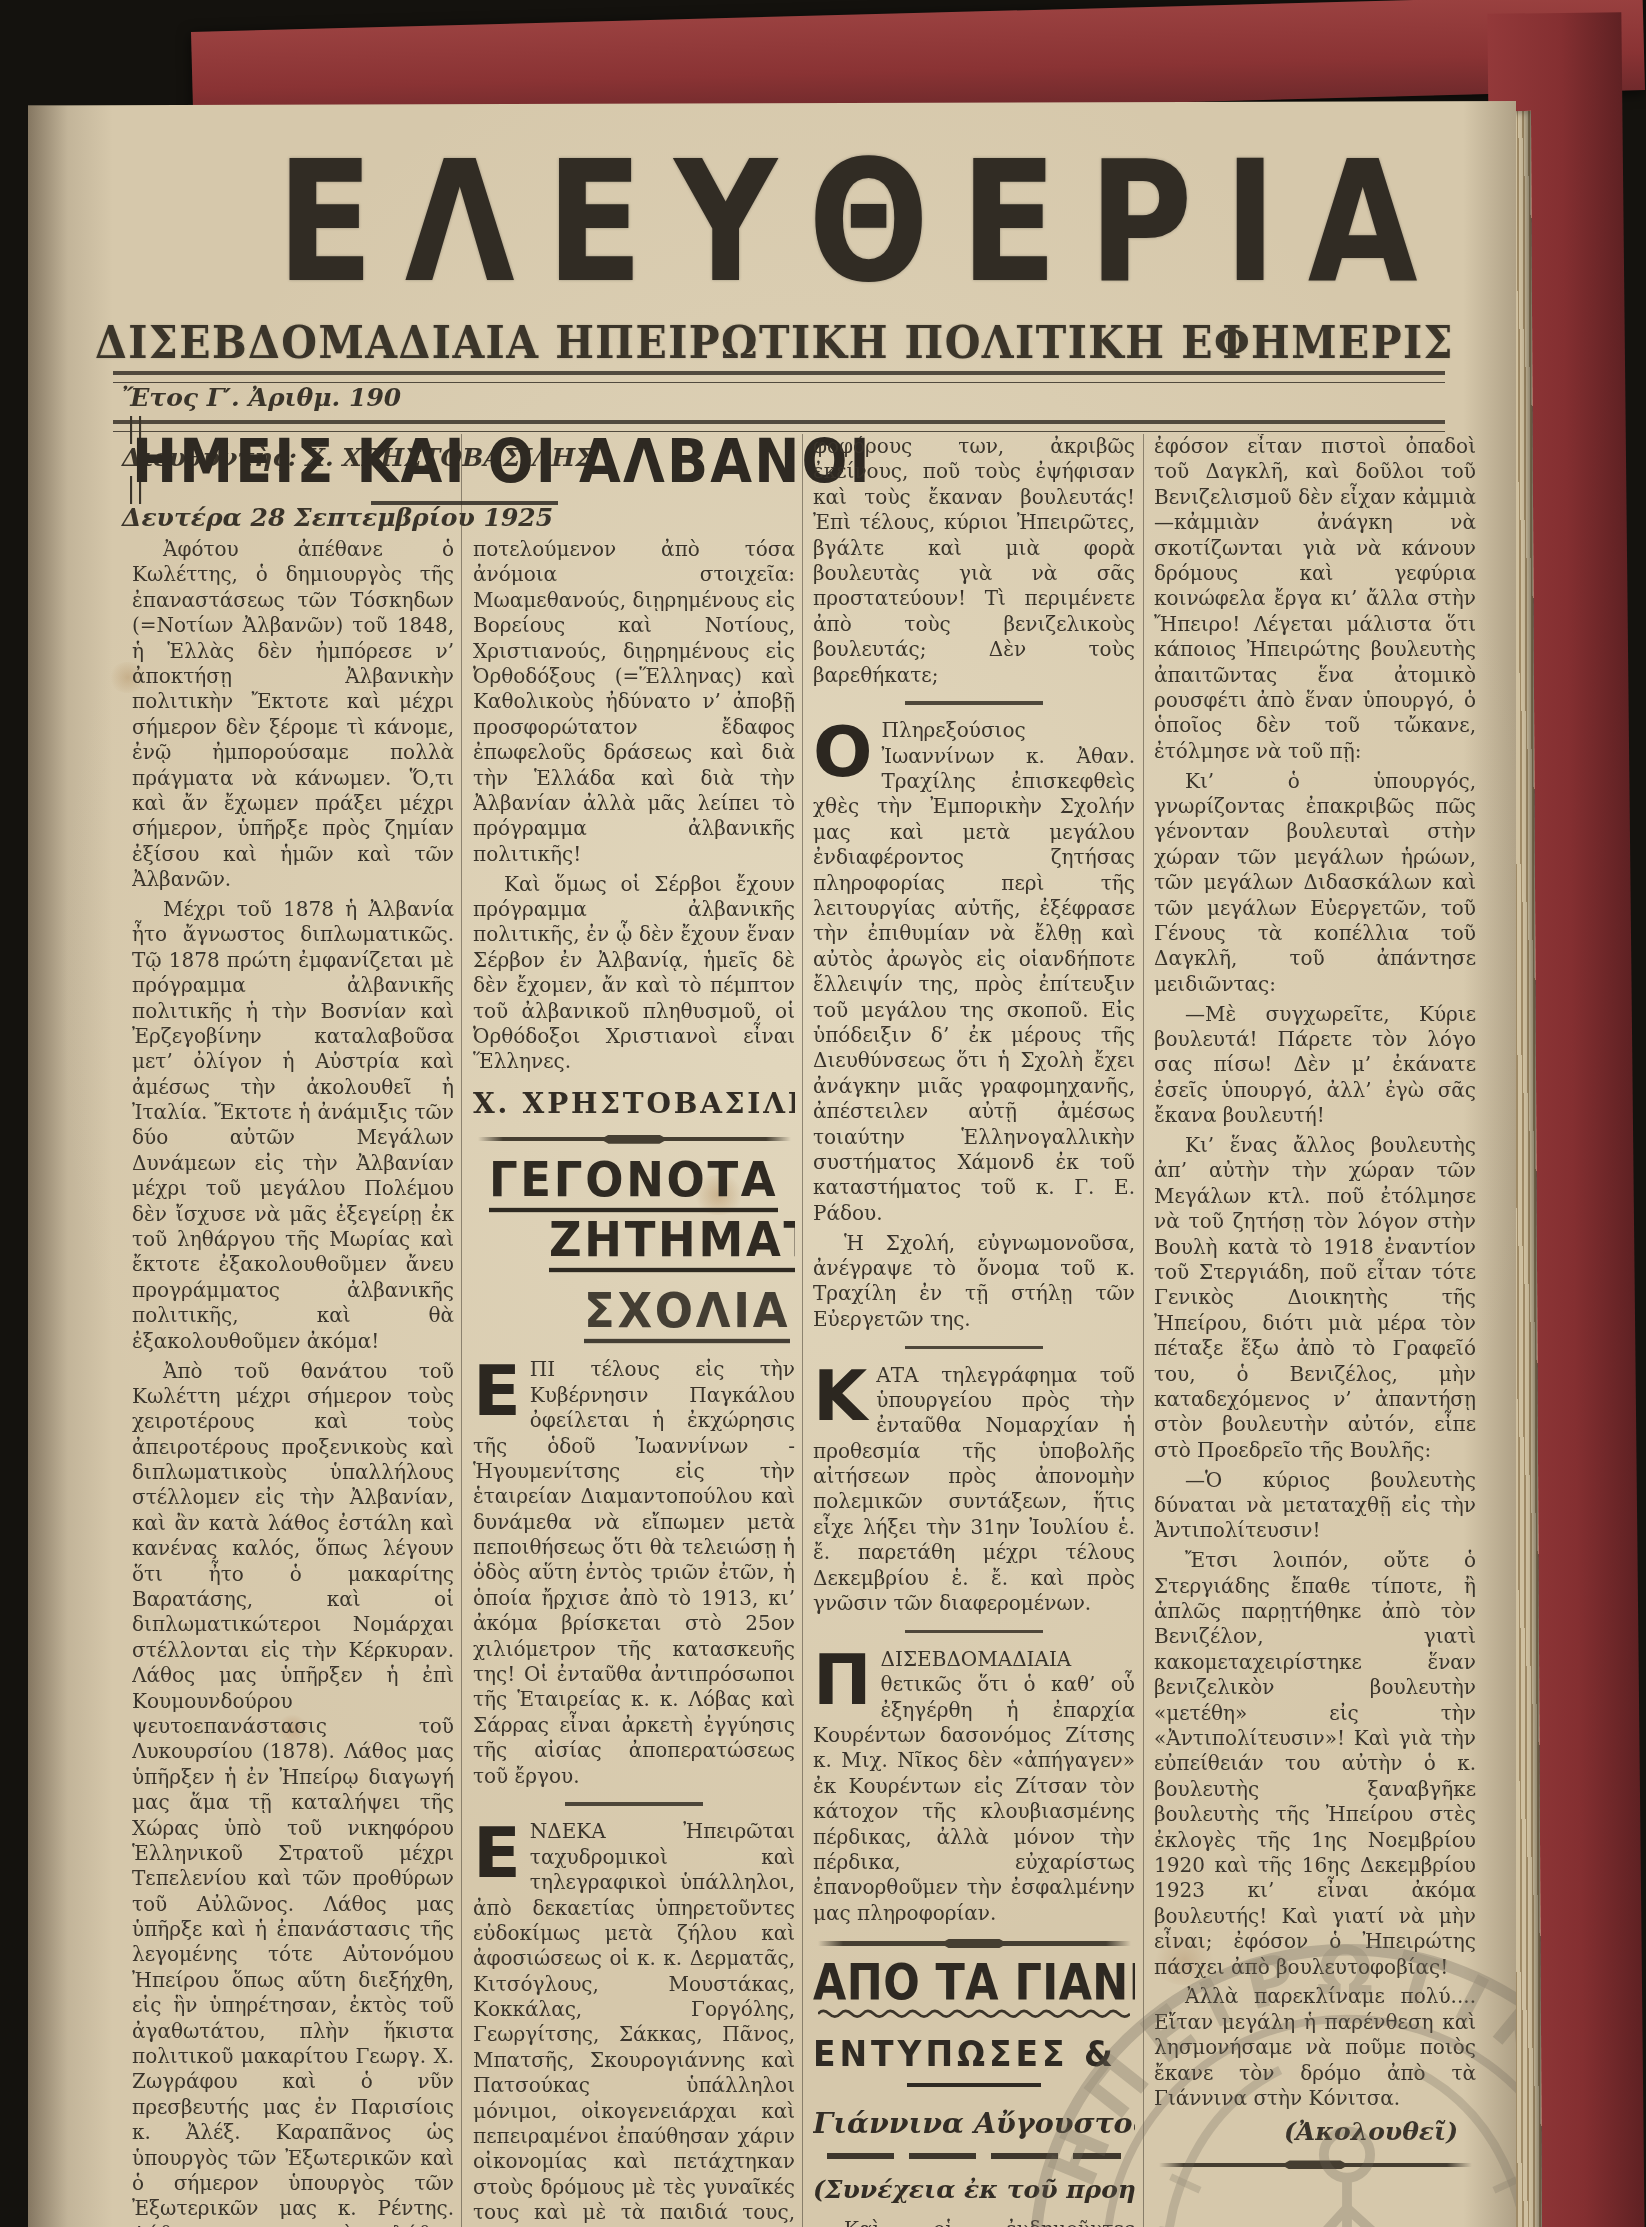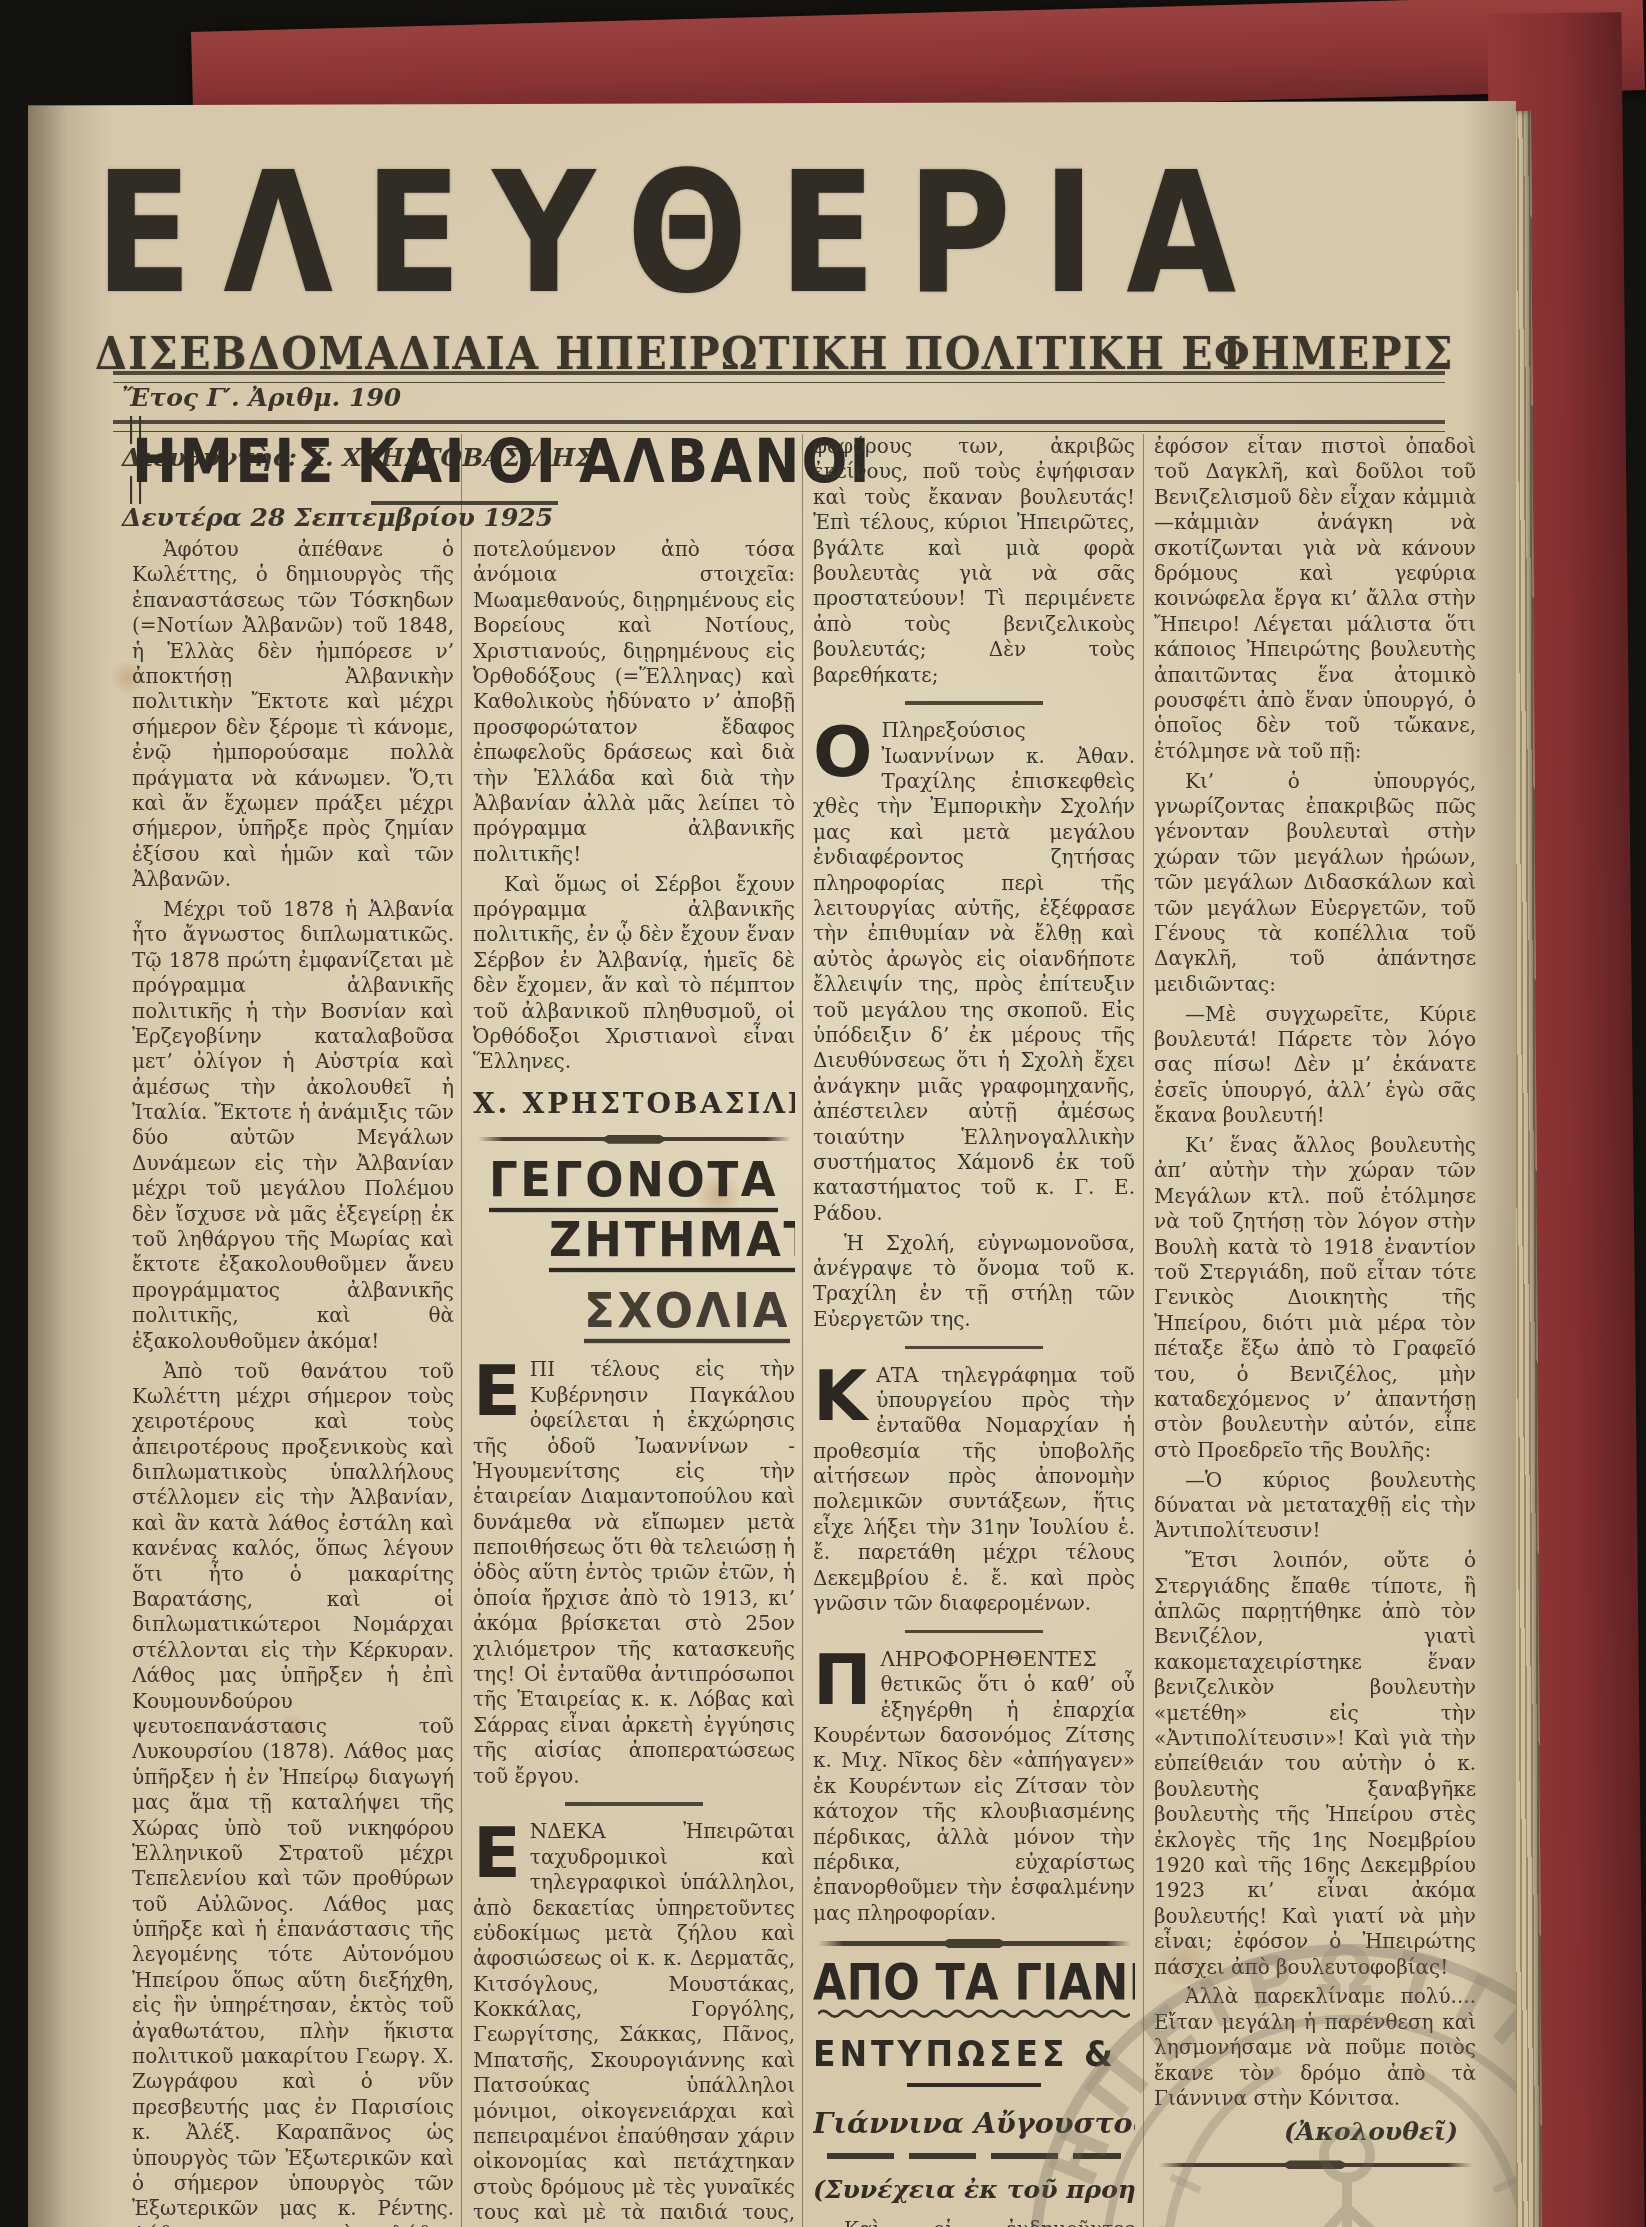--- a/index.html
+++ b/index.html
@@ -39,21 +39,21 @@
     clip-path:polygon(0px 4.5px,1488px 0px,1488px 2326px,0px 2252px);
     overflow:hidden;
   }
   .stain{position:absolute;border-radius:50%;pointer-events:none;}
   .stain.s1{left:80px;top:561px;width:40px;height:31px;background:radial-gradient(circle,rgba(150,100,40,.25),rgba(0,0,0,0) 70%);}
   .stain.s2{left:664px;top:1074px;width:53px;height:40px;background:radial-gradient(circle,rgba(150,95,35,.3),rgba(0,0,0,0) 70%);}
   .stain.s3{left:249px;top:1613px;width:31px;height:31px;background:radial-gradient(circle,rgba(160,90,40,.28),rgba(0,0,0,0) 70%);}
   .stain.s4{left:1123px;top:1835px;width:67px;height:49px;background:radial-gradient(circle,rgba(140,90,40,.22),rgba(0,0,0,0) 70%);}
 
   
-  .masthead{position:absolute;left:67px;top:48px;width:1354px;text-align:left;color:#312c24;}
+  .masthead{position:absolute;left:67px;top:37px;width:1354px;text-align:right;color:#312c24;}
   .masthead .title{
     font-family:"DejaVu Sans",sans-serif;font-weight:bold;font-size:142px;line-height:1;
     letter-spacing:0.22em;transform:scaleY(1.18);transform-origin:top center;
     text-shadow:0 0 2.7px rgba(49,44,36,.35);
     white-space:nowrap;
   }
   .masthead .subtitle{
     margin-top:39px;font-family:"DejaVu Serif",serif;font-weight:bold;font-size:41px;
     letter-spacing:0.035em;transform:scaleY(1.08);color:#3b352a;
     text-shadow:0 0 1.8px rgba(59,53,42,.3);white-space:nowrap;
@@ -205,21 +205,21 @@
     <p class="noindent">
       <span class="dc">Ο</span><span>Πληρεξούσιος Ἰωαννίνων κ. Ἀθαν. Τραχίλης ἐπισκεφθεὶς χθὲς τὴν Ἐμπορικὴν Σχολήν μας καὶ μετὰ μεγάλου ἐνδιαφέροντος ζητήσας πληροφορίας περὶ τῆς λειτουργίας αὐτῆς, ἐξέφρασε τὴν ἐπιθυμίαν νὰ ἔλθῃ καὶ αὐτὸς ἀρωγὸς εἰς οἱανδήποτε ἔλλειψίν της, πρὸς ἐπίτευξιν τοῦ μεγάλου της σκοποῦ. Εἰς ὑπόδειξιν δ’ ἐκ μέρους τῆς Διευθύνσεως ὅτι ἡ Σχολὴ ἔχει ἀνάγκην μιᾶς γραφομηχανῆς, ἀπέστειλεν αὐτῇ ἀμέσως τοιαύτην Ἑλληνογαλλικὴν συστήματος Χάμονδ ἐκ τοῦ καταστήματος τοῦ κ. Γ. Ε. Ράδου.</span>
     </p>
     <p>Ἡ Σχολή, εὐγνωμονοῦσα, ἀνέγραψε τὸ ὄνομα τοῦ κ. Τραχίλη ἐν τῇ στήλῃ τῶν Εὐεργετῶν της.</p>
     <div class="hr-short"></div>
     <p class="noindent">
       <span class="dc">Κ</span><span>ΑΤΑ τηλεγράφημα τοῦ ὑπουργείου πρὸς τὴν ἐνταῦθα Νομαρχίαν ἡ προθεσμία τῆς ὑποβολῆς αἰτήσεων πρὸς ἀπονομὴν πολεμικῶν συντάξεων, ἥτις εἶχε λήξει τὴν 31ην Ἰουλίου ἑ. ἔ. παρετάθη μέχρι τέλους Δεκεμβρίου ἑ. ἔ. καὶ πρὸς γνῶσιν τῶν διαφερομένων.</span>
     </p>
     <div class="hr-short"></div>
     <p class="noindent">
-      <span class="dc">Π</span><span>ΛΗΡΟΦΟΡΗΘΕΝΤΕΣ θετικῶς ὅτι ὁ καθ’ οὗ ἐξηγέρθη ἡ ἐπαρχία Κουρέντων δασονόμος Ζίτσης κ. Μιχ. Νῖκος δὲν «ἀπήγαγεν» ἐκ Κουρέντων εἰς Ζίτσαν τὸν κάτοχον τῆς κλουβιασμένης πέρδικας, ἀλλὰ μόνον τὴν πέρδικα, εὐχαρίστως ἐπανορθοῦμεν τὴν ἐσφαλμένην μας πληροφορίαν.</span>
+      <span class="dc">Π</span><span>ΔΙΣΕΒΔΟΜΑΔΙΑΙΑ θετικῶς ὅτι ὁ καθ’ οὗ ἐξηγέρθη ἡ ἐπαρχία Κουρέντων δασονόμος Ζίτσης κ. Μιχ. Νῖκος δὲν «ἀπήγαγεν» ἐκ Κουρέντων εἰς Ζίτσαν τὸν κάτοχον τῆς κλουβιασμένης πέρδικας, ἀλλὰ μόνον τὴν πέρδικα, εὐχαρίστως ἐπανορθοῦμεν τὴν ἐσφαλμένην μας πληροφορίαν.</span>
     </p>
     <div class="orna"></div>
     <div class="headline2">ΑΠΟ ΤΑ ΓΙΑΝΝΙΝΑ ΣΤΗΝ ΚΟΝΙΤΣΑ</div>
     <svg class="wavy" width="312" height="11.6" viewBox="0 0 700 26">
       <path d="M0 13 Q 12 0 25 13 T 50 13 T 75 13 T 100 13 T 125 13 T 150 13 T 175 13 T 200 13 T 225 13 T 250 13 T 275 13 T 300 13 T 325 13 T 350 13 T 375 13 T 400 13 T 425 13 T 450 13 T 475 13 T 500 13 T 525 13 T 550 13 T 575 13 T 600 13 T 625 13 T 650 13 T 675 13 T 700 13" fill="none" stroke="#3c352a" stroke-width="6"></path>
     </svg>
     <div class="kicker">ΕΝΤΥΠΩΣΕΣ &amp; ΣΗΜΕΙΩΣΕΣ</div>
     <div class="kicker-rule"></div>
     <div class="placedate">Γιάννινα Αὔγουστος 1925</div>
     <div class="segrule"></div>

